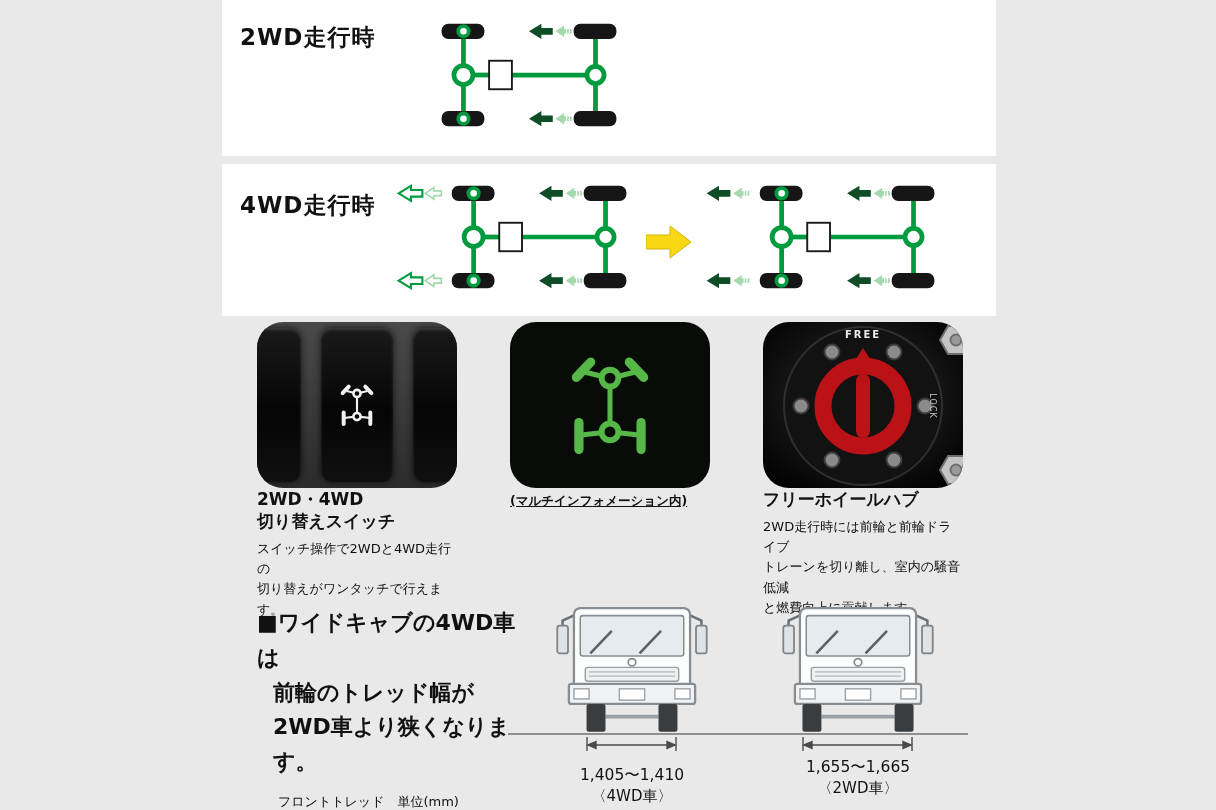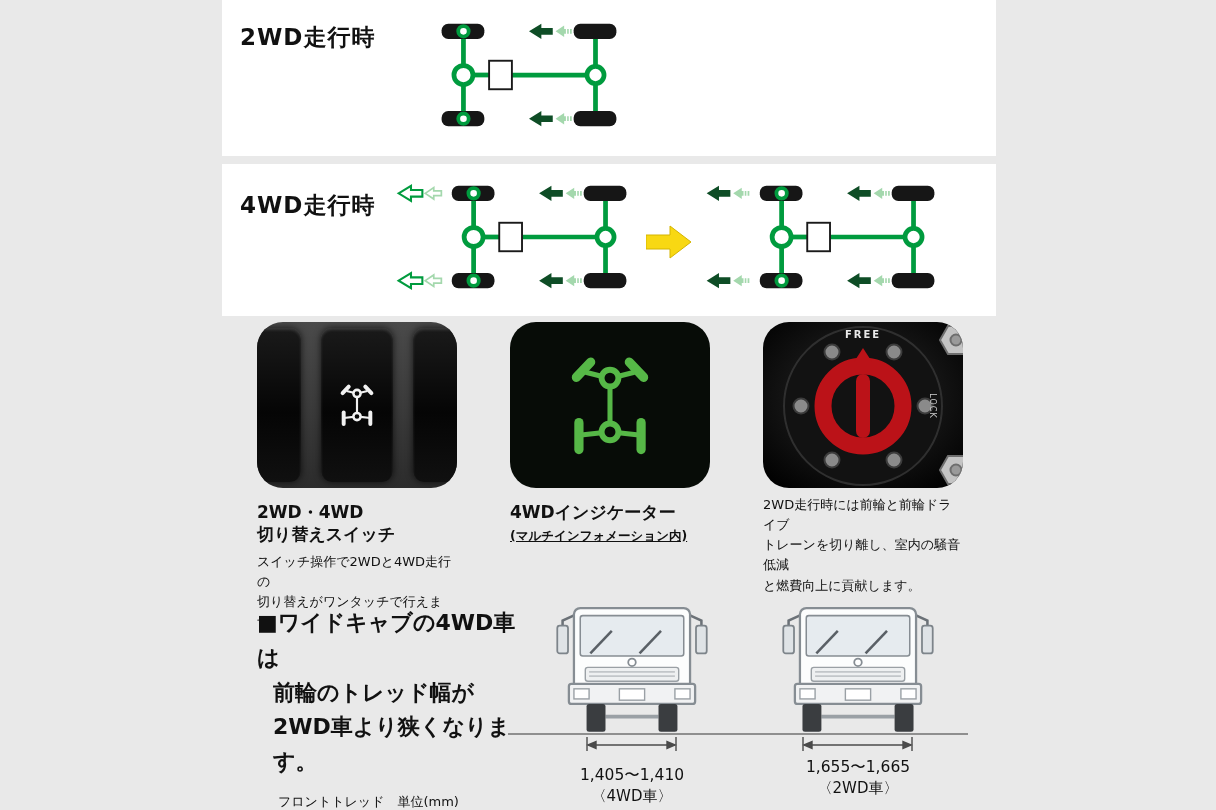--- a/index.html
+++ b/index.html
@@ -40,21 +40,21 @@
         background:linear-gradient(180deg,#1a1a1a,#050505 55%,#101010);
         box-shadow:0 0 7px rgba(0,0,0,.7), inset 0 2px 3px rgba(255,255,255,.14); }
   .sw-left { left:-28px; } .sw-center { left:64px; } .sw-right { left:156px; }
   .sw-icon { position:absolute; left:50%; top:50%; transform:translate(-50%,-50%); color:#f1f1f1; }
 
   
   .photo-indicator { background:#070c07; }
   .ind-icon { position:absolute; left:50%; top:50%; transform:translate(-50%,-50%); color:var(--indicator-green); }
 
   
-  .f-title { margin-top:13px; font-size:17px; font-weight:700; line-height:1.3; }
+  .f-title { font-size:17px; font-weight:700; line-height:1.3; }
   .f-sub { margin-top:5px; font-size:12.5px; font-weight:700;text-decoration:underline; }
   .f-desc { margin-top:7px; font-size:13px; line-height:1.55; }
 
   
   .note { position:absolute; left:257px; top:606px; width:280px; }
   .note-line { font-size:22px; font-weight:700; line-height:1.58; }
   .note-line.indent { margin-left:16px; }
   .note-caption { margin-top:13px; margin-left:21px; font-size:13px; }
 
   
@@ -177,23 +177,20 @@
       <div>スイッチ操作で2WDと4WD走行の</div>
       <div>切り替えがワンタッチで行えます。</div>
     </div>
   </div>
 
   <div class="feature feature-indicator">
     <div class="photo photo-indicator">
       <svg class="ind-icon" viewBox="0 0 100 130" width="84" height="110">
           <use href="#glyph-drivetrain"></use>
         </svg>
-    </div>
-    <div class="f-title">
-      <div>4WDインジケーター</div>
     </div>
     <div class="f-sub">(マルチインフォメーション内)</div>
   </div>
 
   <div class="feature feature-hub">
     <div class="photo">
       <svg viewBox="0 0 200 166" width="200" height="166">
         <defs>
           <radialGradient id="hubbg" cx="50%" cy="45%" r="70%">
             <stop offset="0%" stop-color="#2c2c2c"></stop>
@@ -216,20 +213,23 @@
         <text x="100" y="16" text-anchor="middle" class="hub-label-text">FREE</text>
         <text x="170" y="87" text-anchor="middle" class="hub-lock-text" transform="rotate(90 170 84)">LOCK</text>
         <g style="fill:#c4c4c4;stroke:#6e6e6e;stroke-width:2">
           <polygon points="209,18 201,31.9 185,31.9 177,18 185,4.1 201,4.1"></polygon>
           <polygon points="209,148 201,161.9 185,161.9 177,148 185,134.1 201,134.1"></polygon>
           <circle cx="193" cy="18" r="5.5" style="fill:#9a9a9a"></circle>
           <circle cx="193" cy="148" r="5.5" style="fill:#9a9a9a"></circle>
         </g>
       </svg>
     </div>
+    <div class="f-title">
+      <div>フリーホイールハブ</div>
+    </div>
     <div class="f-desc">
       <div>2WD走行時には前輪と前輪ドライブ</div>
       <div>トレーンを切り離し、室内の騒音低減</div>
       <div>と燃費向上に貢献します。</div>
     </div>
   </div>
 
   <div class="note">
     <div class="note-line">■ワイドキャブの4WD車は</div>
     <div class="note-line indent">前輪のトレッド幅が</div>

